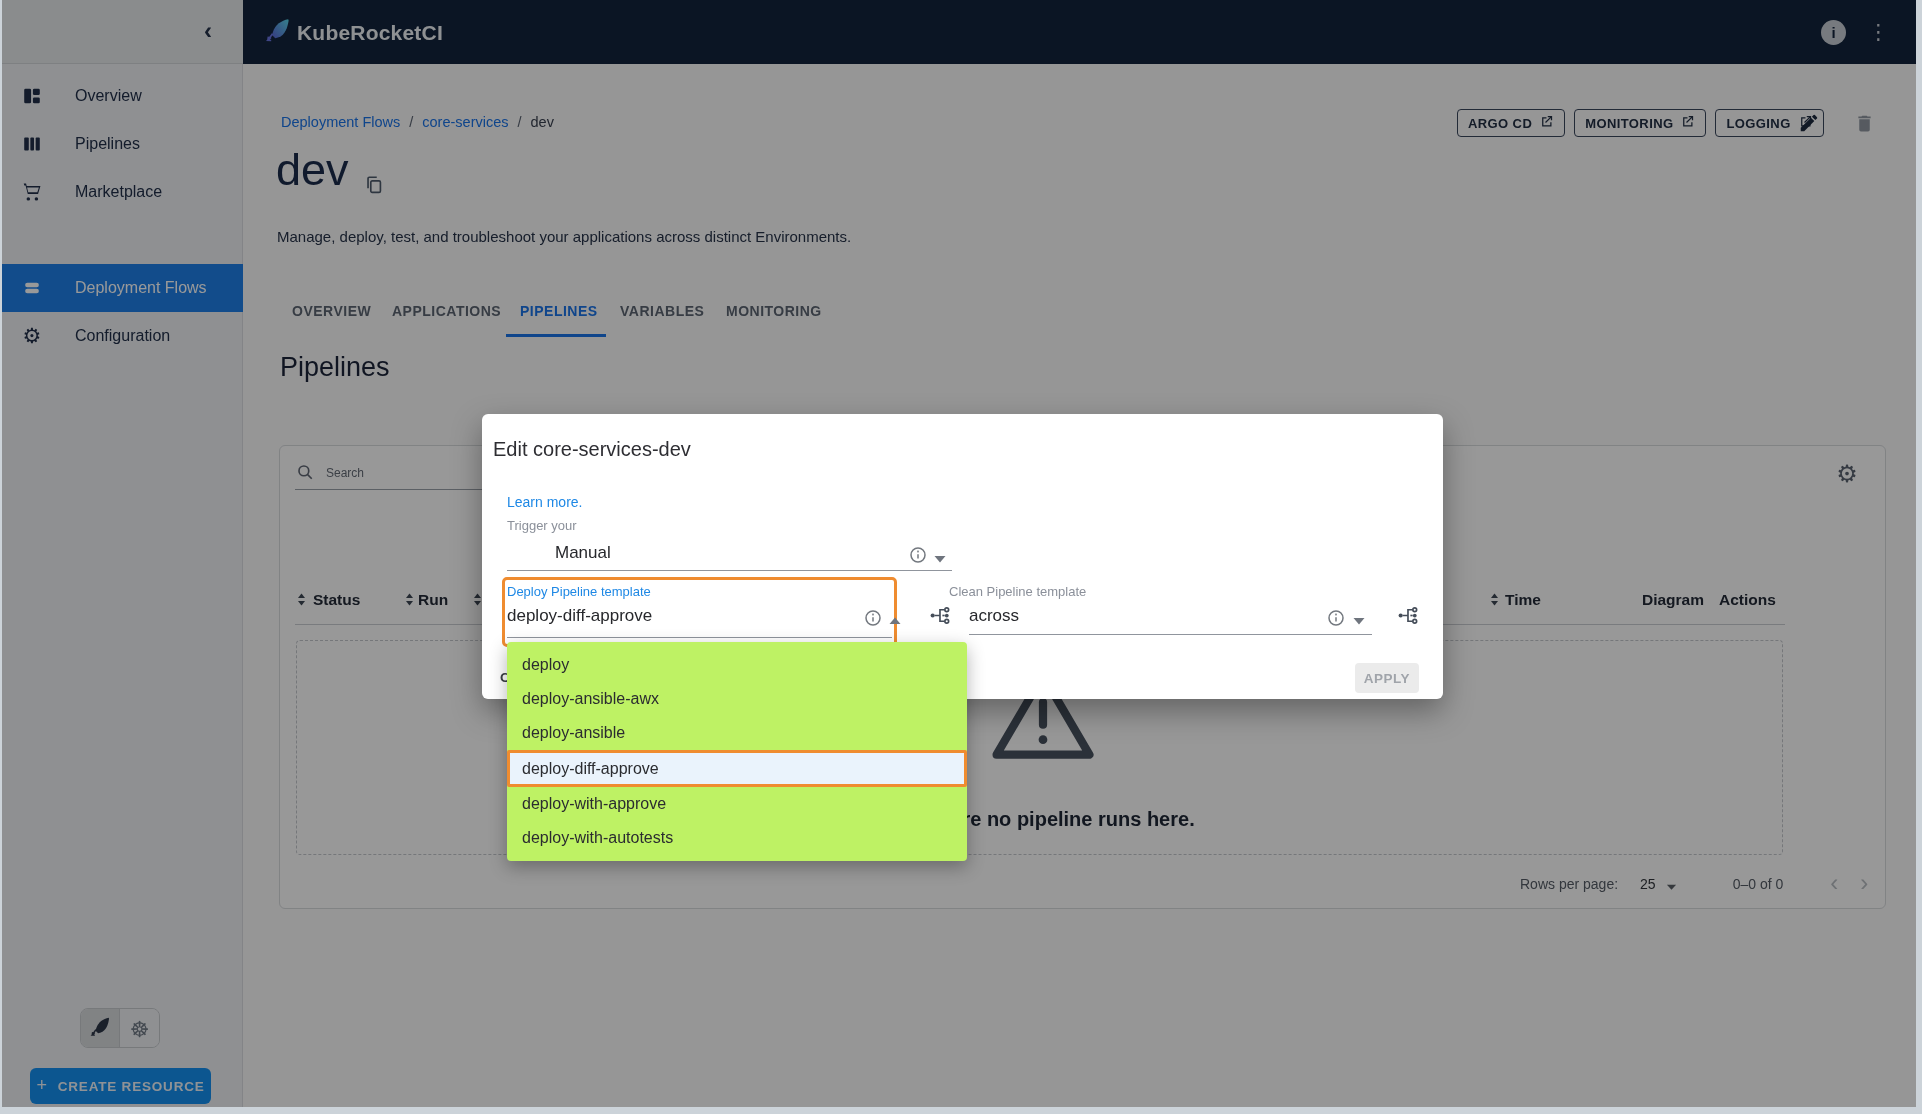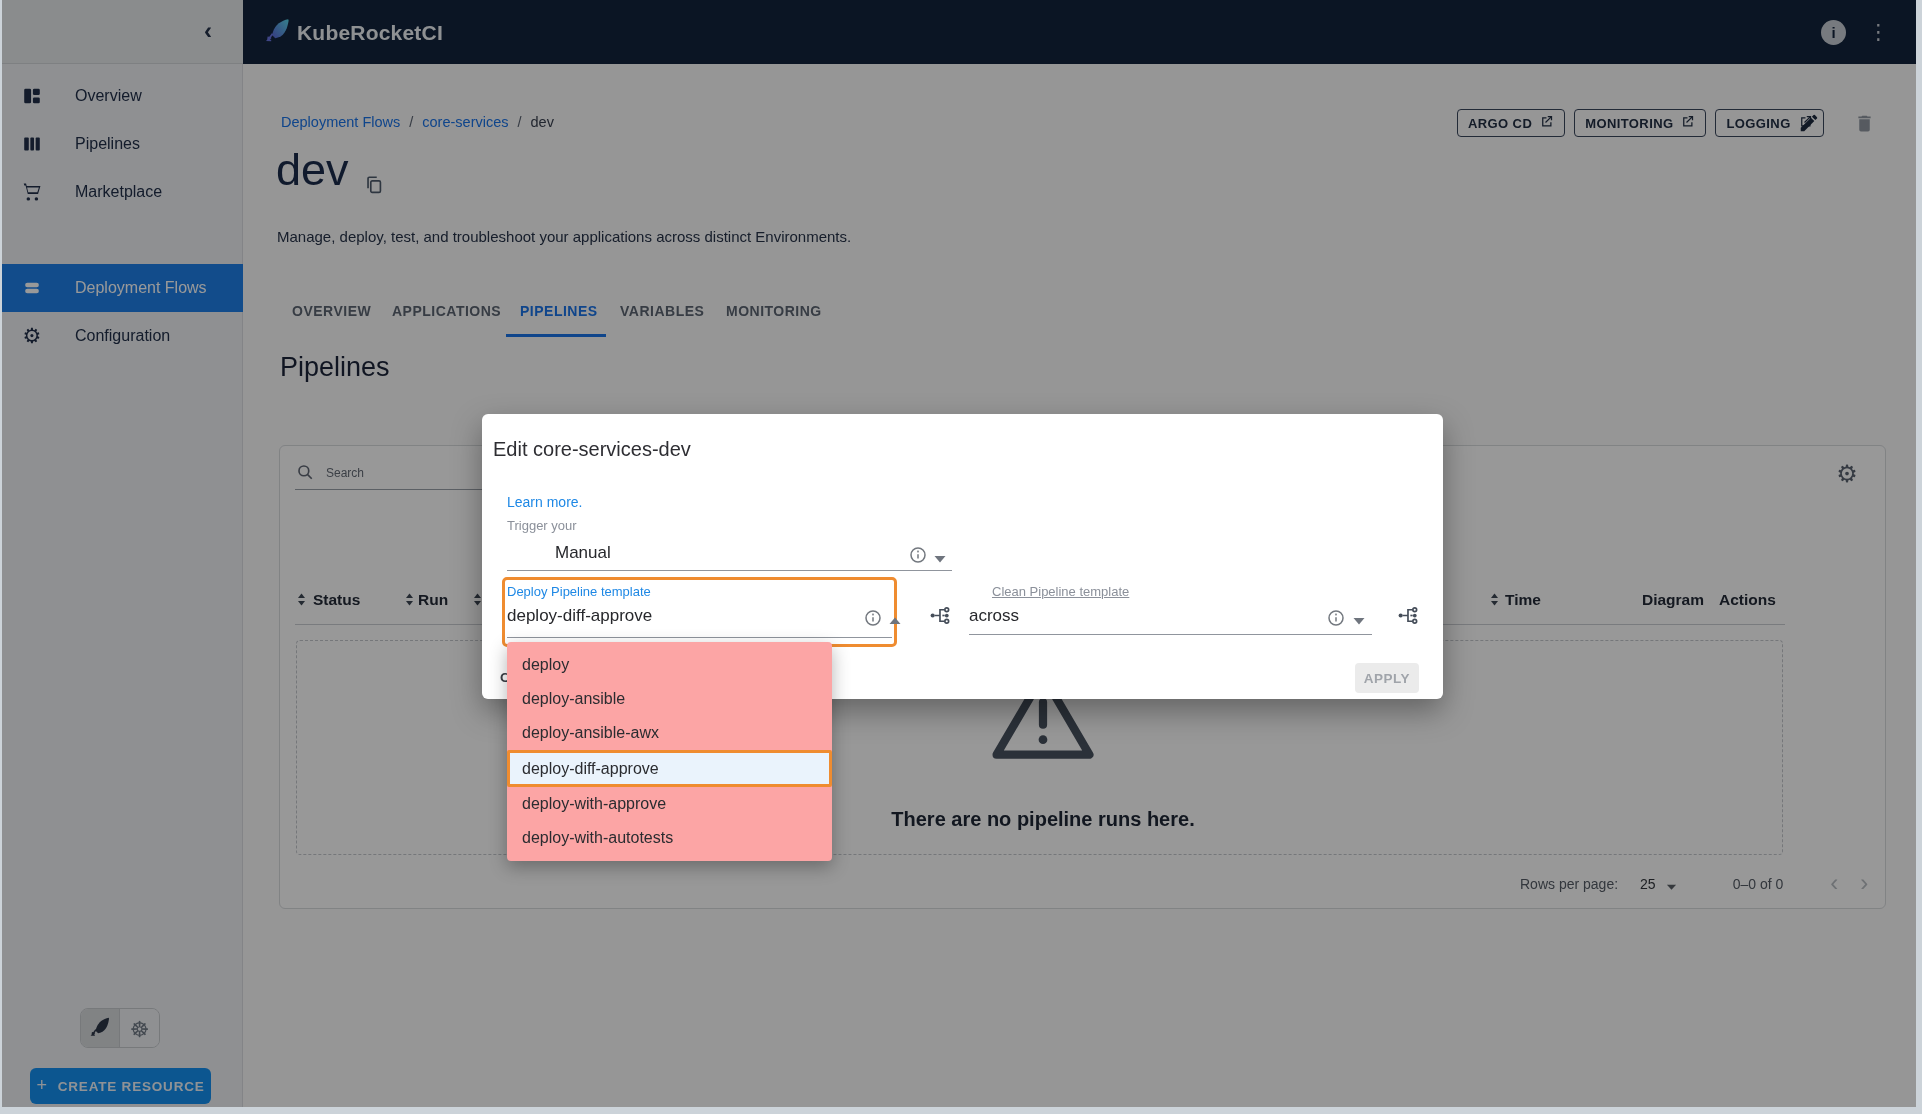--- a/index.html
+++ b/index.html
@@ -82,21 +82,21 @@
   .f-label { position:absolute; font-size:13px; color:#8b909a; }
   .f-label.blue { color:#1e88e5; }
   .f-value { position:absolute; font-size:17px; color:#27282c; }
   .f-line { position:absolute; height:1px; background:#90959d; }
   .f-info { position:absolute; width:20px; height:20px; color:#73787f; cursor:pointer; }
   .f-caret { position:absolute; width:18px; height:18px; color:#6f757e; cursor:pointer; }
   .tree-ic { position:absolute; width:25px; height:25px; color:#454d59; cursor:pointer; }
   .hl-box { left:20px; top:163px; width:395px; height:70px; border:3px solid #ef8c30; border-radius:5px; }
   .cancel-btn { left:8px; top:247px; height:32px; padding:0 10px; font-size:13.5px; font-weight:600; letter-spacing:0.4px; color:#3c4046; display:flex; align-items:center; cursor:pointer; background:transparent; border:none; font-family:"Liberation Sans",sans-serif; }
   .apply-btn { left:873px; top:249px; width:64px; height:30px; background:#ebebeb; border:none; border-radius:4px; font-size:13.5px; font-weight:bold; letter-spacing:0.5px; color:#a0a4aa; font-family:"Liberation Sans",sans-serif; }
-  .dropdown { left:507px; top:642px; width:325px; background:#fca5a5; border-radius:4px; box-shadow:0 6px 18px rgba(0,0,0,0.3); z-index:30; padding:6px 0; }
+  .dropdown { left:507px; top:642px; width:460px; background:#bef264; border-radius:4px; box-shadow:0 6px 18px rgba(0,0,0,0.3); z-index:30; padding:6px 0; }
   .opt { height:34px; display:flex; align-items:center; padding-left:15px; font-size:16px; color:#2b2c30; cursor:pointer; }
   .opt.selected { height:37px; border:3px solid #ef8c30; background:#eaf3fc; padding-left:12px; border-radius:2px; }
 
   
   .edge { background:#ccd3d9; z-index:60; }
 </style>
 </head>
 <body>
 
 <div class="abs topbar">
@@ -345,21 +345,21 @@
     <svg width="25" height="25" viewBox="0 0 24 24" fill="none" stroke="currentColor" stroke-width="1.6">
       <circle cx="4.5" cy="12" r="2" fill="currentColor" stroke="none"></circle>
       <path d="M6.5 12h5M16 6.5h-4.5v11H16"></path>
       <circle cx="18" cy="6.5" r="1.8"></circle>
         <circle cx="18" cy="12" r="1.8" fill="currentColor" stroke="none"></circle>
         <circle cx="18" cy="17.5" r="1.8"></circle>
       <path d="M13.8 12H16"></path>
     </svg>
   </span>
 
-  <div class="f-label" style="left:510px; top:170px;text-decoration:underline;">Clean Pipeline template</div>
+  <div class="f-label" style="left:467px; top:170px;">Clean Pipeline template</div>
   <div class="f-value" style="left:487px; top:192px;">across</div>
   <span class="f-info" style="left:844px; top:194px;">
     <svg width="20" height="20" viewBox="0 0 24 24" fill="none" stroke="currentColor" stroke-width="1.8">
         <circle cx="12" cy="12" r="8.4"></circle>
         <path d="M12 11v5.2"></path>
         <circle cx="12" cy="7.8" r="0.4" fill="currentColor"></circle>
       </svg>
   </span>
   <span class="f-caret" style="left:870px; top:198px;"><svg width="14" height="10" viewBox="0 0 14 10" fill="currentColor">
         <path d="M1.5 2 7 8.5 12.5 2z"></path>
@@ -375,22 +375,22 @@
       <path d="M13.8 12H16"></path>
     </svg>
   </span>
 
   <button class="abs cancel-btn">CANCEL</button>
   <button class="abs apply-btn">APPLY</button>
 </div>
 
 <div class="abs dropdown">
   <div class="opt">deploy</div>
+  <div class="opt">deploy-ansible-awx</div>
   <div class="opt">deploy-ansible</div>
-  <div class="opt">deploy-ansible-awx</div>
   <div class="opt selected">deploy-diff-approve</div>
   <div class="opt">deploy-with-approve</div>
   <div class="opt">deploy-with-autotests</div>
 </div>
 
 <div class="abs edge" style="left:0; top:0; width:2px; height:1114px;"></div>
 <div class="abs edge" style="left:1916px; top:0; width:6px; height:1114px;"></div>
 <div class="abs edge" style="left:0; top:1107px; width:1922px; height:7px;"></div>
 
 </body></html>

